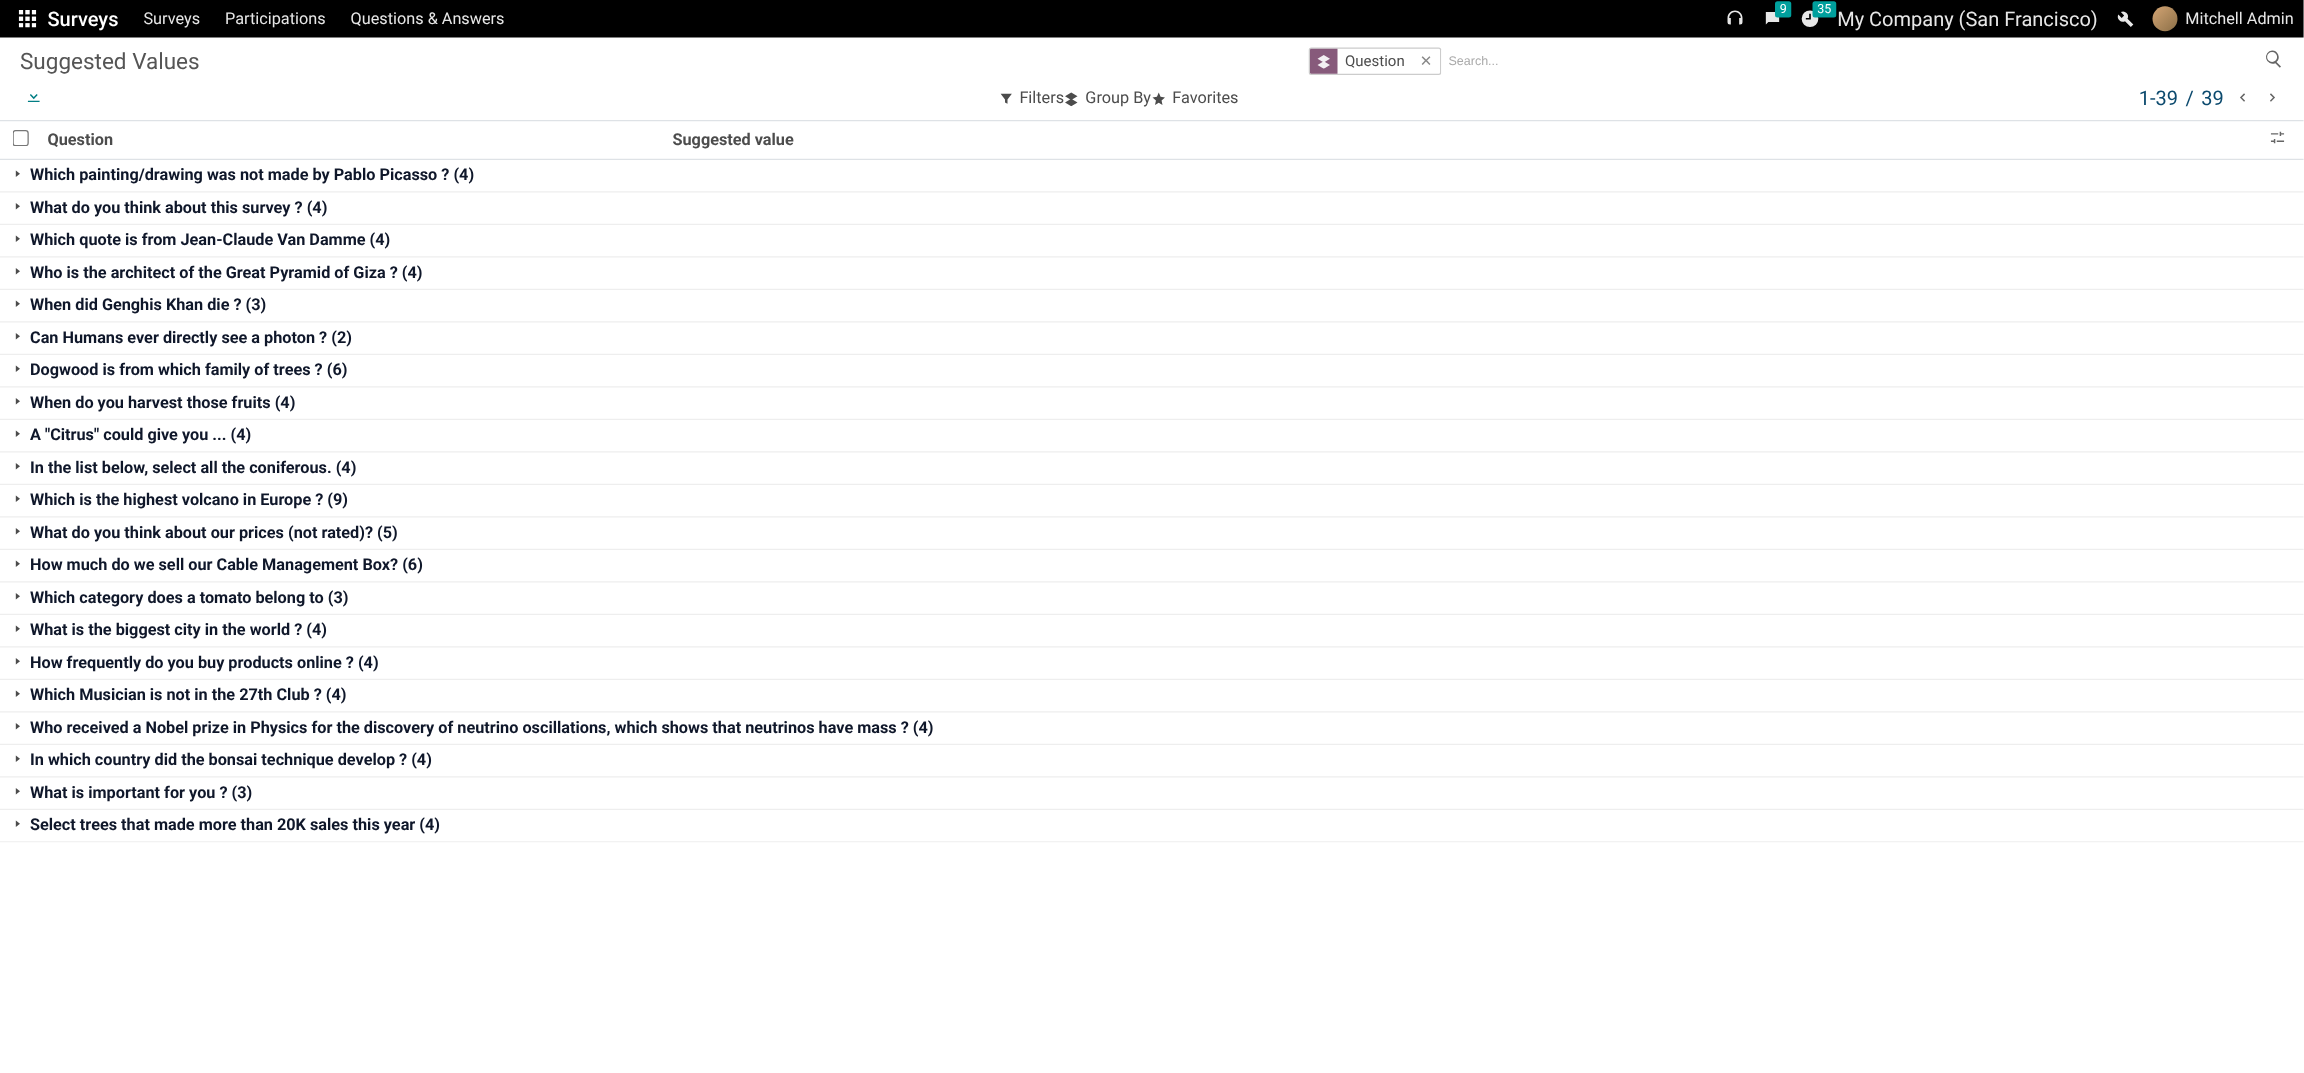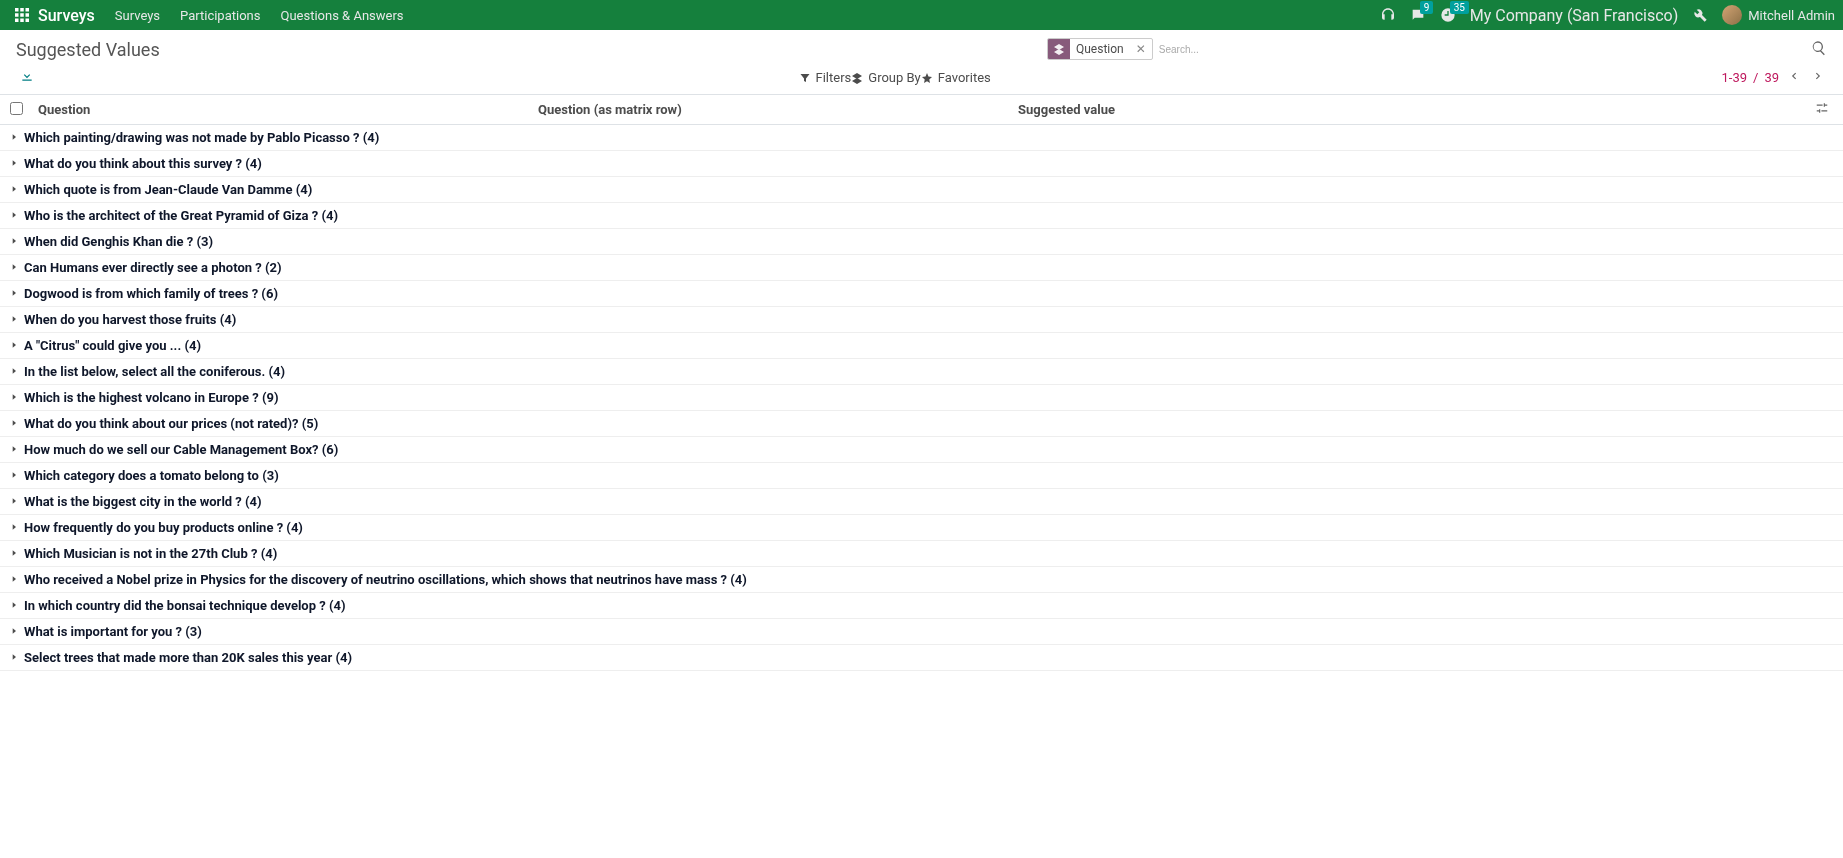--- a/index.html
+++ b/index.html
@@ -1,19 +1,19 @@
 <!DOCTYPE html>
 <html><head>
 <meta charset="utf-8">
 <style>
 * { box-sizing: border-box; margin: 0; padding: 0; }
 body { font-family: -apple-system, BlinkMacSystemFont, "Segoe UI", Roboto, "Helvetica Neue", Arial, sans-serif; font-size: 13px; color: #4c4c4c; background: #fff; overflow-x: hidden; }
 
 
-.navbar { height: 30px; background: #15803d; display: flex; align-items: center; padding: 0 8px; color: #e7e7e7; }
+.navbar { height: 30px; background: #000000; display: flex; align-items: center; padding: 0 8px; color: #e7e7e7; }
 .navbar .apps-btn { width: 28px; display: flex; align-items: center; justify-content: center; cursor: pointer; }
 .navbar .apps-btn svg { fill: #fff; }
 .navbar .logo-title { font-size: 16px; font-weight: 500; color: #fff; padding: 0 10px 0 2px; }
 .navbar .nav-links { display: flex; gap: 0; }
 .navbar .nav-links a { color: #e7e7e7; text-decoration: none; padding: 0 10px; font-size: 13px; }
 .navbar .spacer { flex: 1; }
 .navbar .right { display: flex; align-items: center; gap: 14px; }
 .navbar .right-icon { display: flex; align-items: center; position: relative; cursor: pointer; }
 .navbar .right-icon svg { fill: #e7e7e7; }
 .navbar .badge { position: absolute; top: -6px; left: 10px; background: #00a09d; color: #fff; font-size: 10px; padding: 0 4px; border-radius: 2px; line-height: 13px; }
@@ -34,21 +34,21 @@
 .facet .facet-remove { padding: 0 6px; color:#888; cursor:pointer; font-size:12px; }
 .search-input { border:none; outline:none; padding:4px 6px; font-size:10px; flex:1; color:#666; }
 .search-input::placeholder { color:#aaa; }
 .search-btn { margin-left:auto; cursor:pointer; }
 
 .cp-row2 { display:flex; align-items:center; padding-bottom: 6px; }
 .export-btn { color:#7c7bad; cursor:pointer; padding: 2px 4px; }
 .cp-row2 .toolbar { margin-left: 50%; transform: translateX(-145px); display:flex; }
 .tool-btn { display:flex; align-items:center; gap:5px; color:#4c4c4c; cursor:pointer; font-size:13px; }
 .tool-btn svg { fill:#4c4c4c; }
-.pager { margin-left:auto; display:flex; align-items:center; gap:6px; color:#be185d; font-size:13px; }
+.pager { margin-left:auto; display:flex; align-items:center; gap:6px; color:#0c4a6e; font-size:16px; }
 .pager .pg-arrow { cursor:pointer; padding:2px 4px; color:#666; }
 .pager .pg-arrow svg { fill:#666; }
 
 
 .list-view { border-top:1px solid #dee2e6; }
 .list-header { display:flex; align-items:center; padding: 6px 10px; border-bottom:1px solid #dee2e6; font-weight:700; color:#4c4c4c; font-size:13px; }
 .list-header .chk { width:18px; margin-right:10px; }
 .list-header .col-q { flex: 0 0 500px; }
 .list-header .col-matrix { flex: 0 0 480px; }
 .list-header .col-sv { flex:1; }
@@ -178,21 +178,20 @@
           </svg>
       </span>
     </div>
   </div>
 </div>
 
 <div class="list-view">
   <div class="list-header">
     <span class="chk"><input type="checkbox" style=""></span>
     <span class="col-q">Question</span>
-    <span class="col-matrix">Question (as matrix row)</span>
     <span class="col-sv">Suggested value</span>
     <span class="opt">
       <svg width="14" height="14" viewBox="0 0 24 24">
           <path fill="#666" d="M3 6h10v2H3V6zm14 0h4v2h-4V6zm-2-2h2v6h-2V4zM3 16h4v2H3v-2zm8 0h10v2H11v-2zm-4-2h2v6H7v-2z"></path>
         </svg>
     </span>
   </div>
   <div id="groups-container">
       <div class="group-row">
         <span class="caret"><svg width="8" height="10" viewBox="0 0 24 24">

